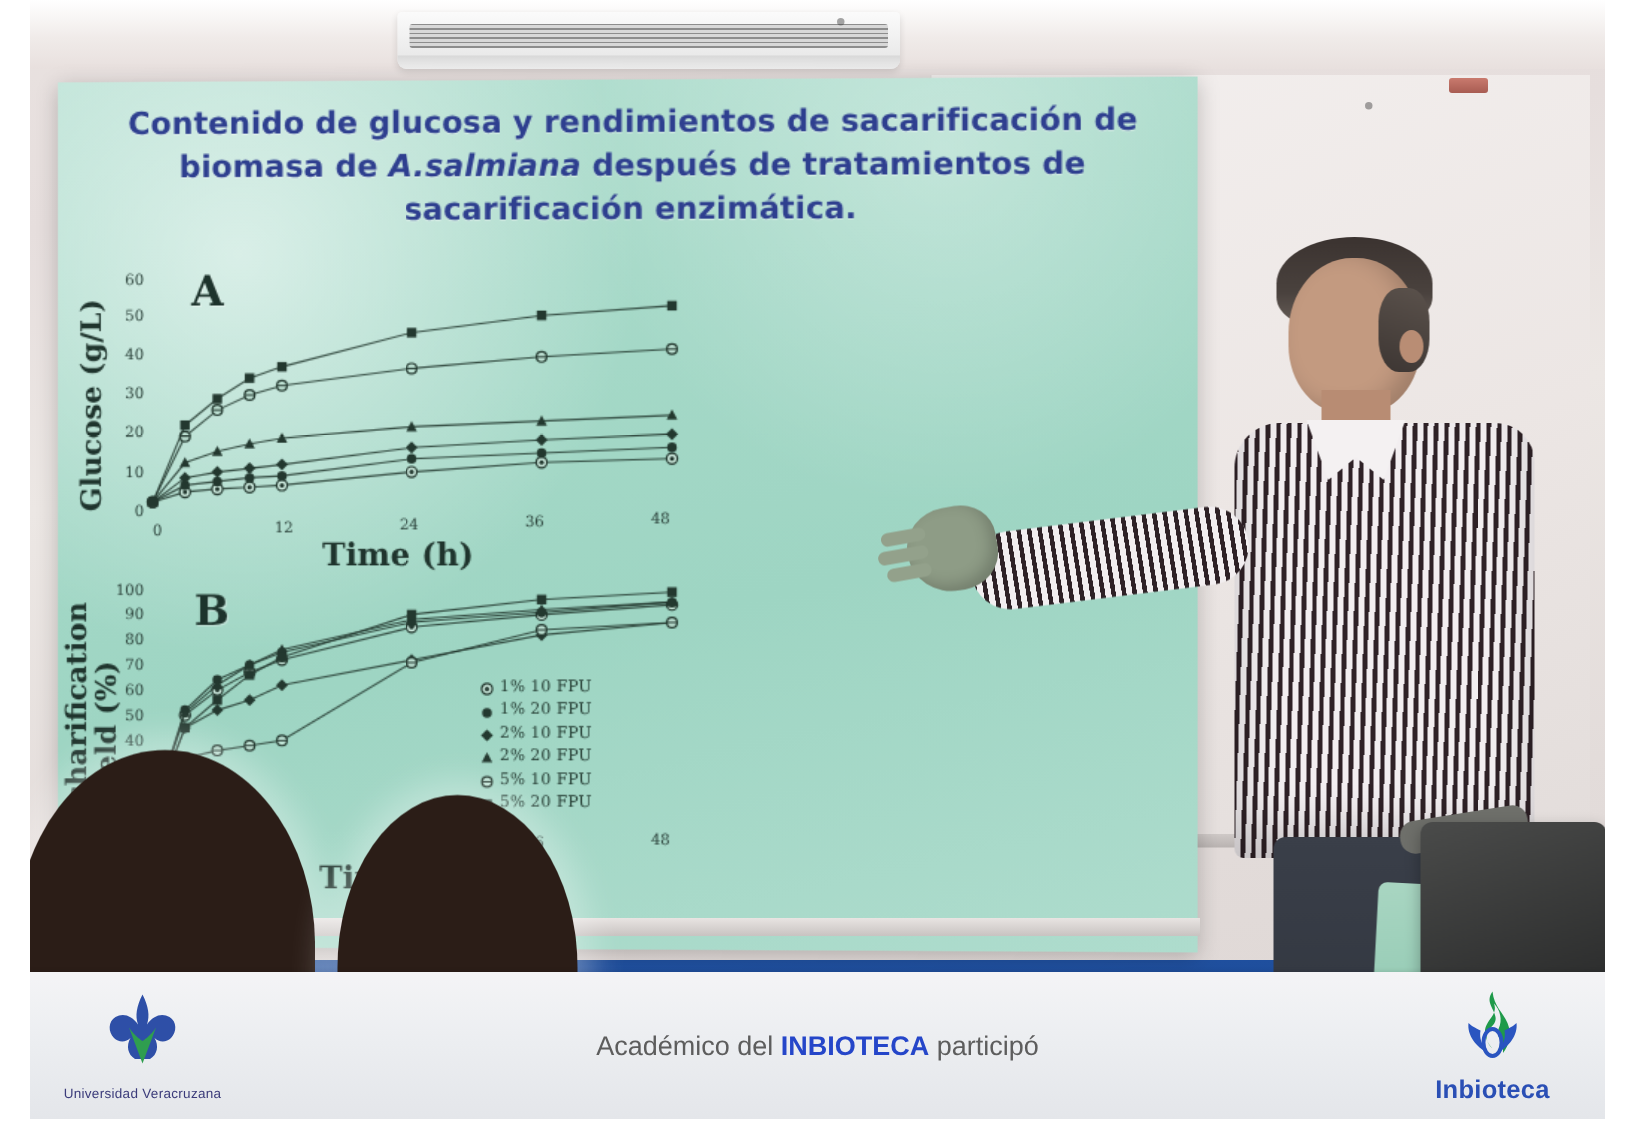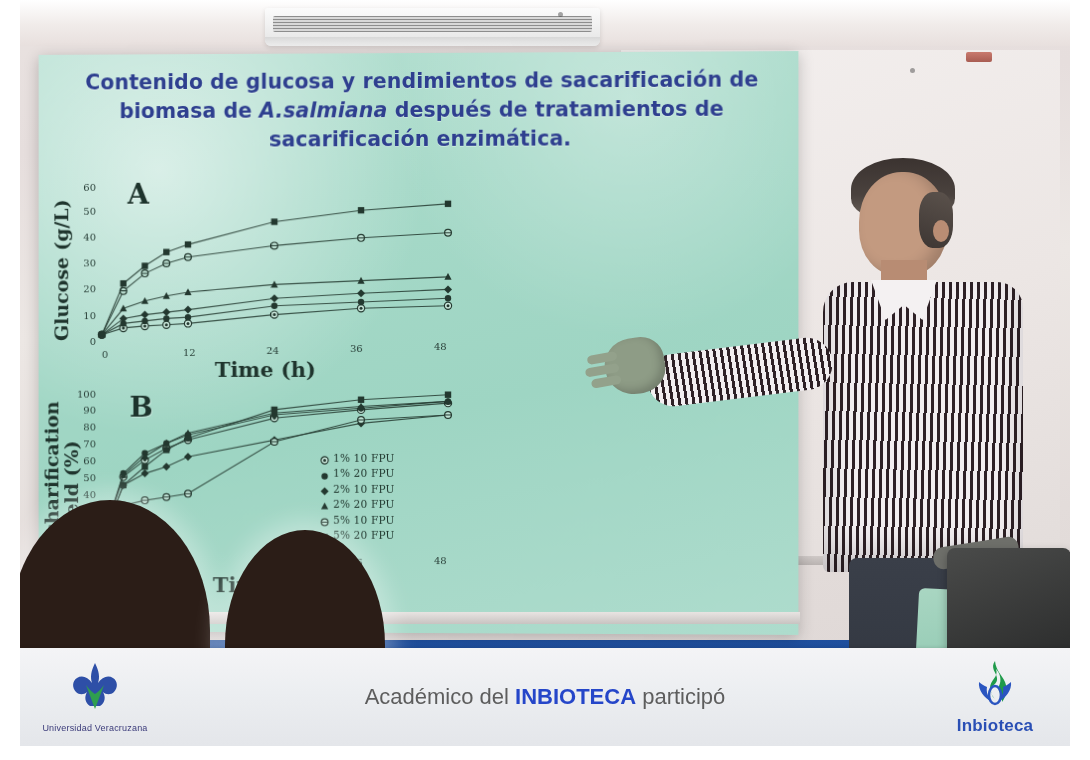--- a/index.html
+++ b/index.html
@@ -220,21 +220,21 @@
 
   
   .banner {
     position:absolute; left:20px; top:648px; width:1050px; height:98px;
     background:linear-gradient(180deg,#f4f4f6 0%, #eceef1 45%, #e4e6ea 100%);
     box-shadow:0 -1px 3px rgba(0,0,0,.10);
     display:flex; align-items:center; overflow:hidden;
   }
   .banner-text {
     flex:1; text-align:center; color:#5d5d5d;
-    font-family:"Liberation Sans", sans-serif; font-size:22px; line-height:1.35;
+    font-family:"Liberation Sans", sans-serif; font-size:18px; line-height:1.35;
     font-weight:400;
   }
   .banner-text .blue { color:#2546c9; font-weight:700; }
   .banner-text .dk { color:#3b3b3b; font-weight:700; }
   .logo-left { width:150px; text-align:center; }
   .logo-right { width:150px; text-align:center; }
   .logo-cap {
     font-size:9px; color:#3b3b7a; letter-spacing:.2px; margin-top:2px;
     font-family:"Liberation Sans", sans-serif;
   }

